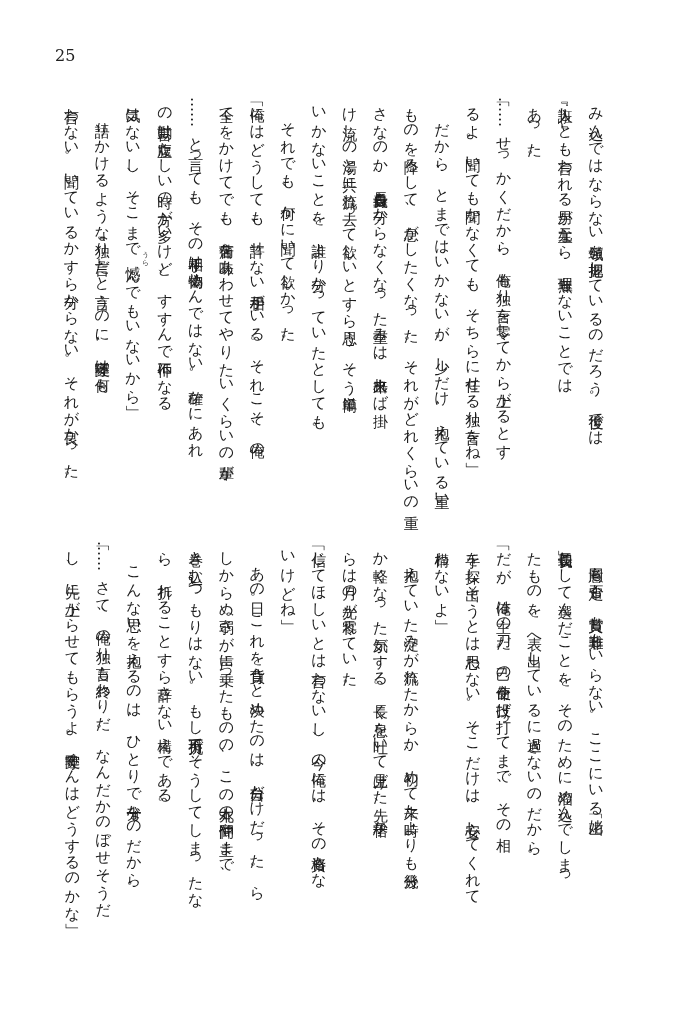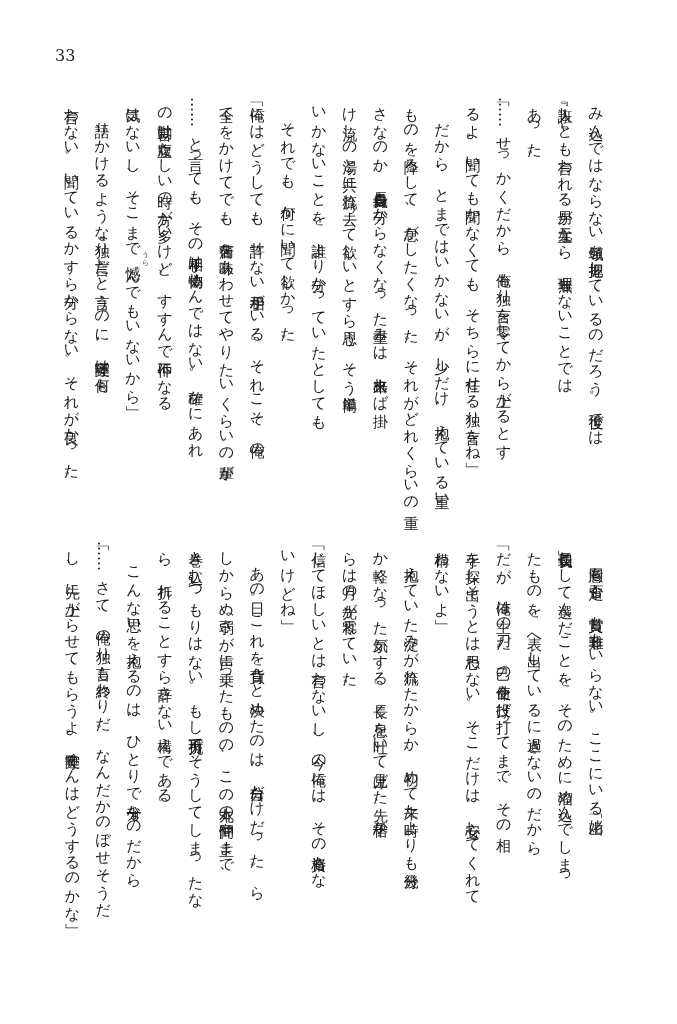--- a/index.html
+++ b/index.html
@@ -44,21 +44,21 @@
     ruby { ruby-position: over; }
     rt {
       font-size: 7px;
       line-height: 1;
       color: #333;
     }
   </style>
 </head>
 <body>
 
-<div class="page-number">33</div>
+<div class="page-number">25</div>
 
 <div class="text-block block-upper">
   <div class="line">み込んではならない領域を把握しているのだろう。後世では</div>
   <div class="line">『人誑し』とも言われる男が元主なら、無理もないことでは</div>
   <div class="line">あった。</div>
   <div class="line">「……せっかくだから、俺も独り言を零してから上がるとす</div>
   <div class="line">るよ。聞いても聞かなくても、そちらに任せる独り言をね」</div>
   <div class="line">　だから、とまではいかないが。少しだけ、抱えている重い</div>
   <div class="line">ものを降ろして、息がしたくなった。それがどれくらいの重</div>
   <div class="line">さなのか、長義自身も分からなくなった重みは、出来れば掛</div>

